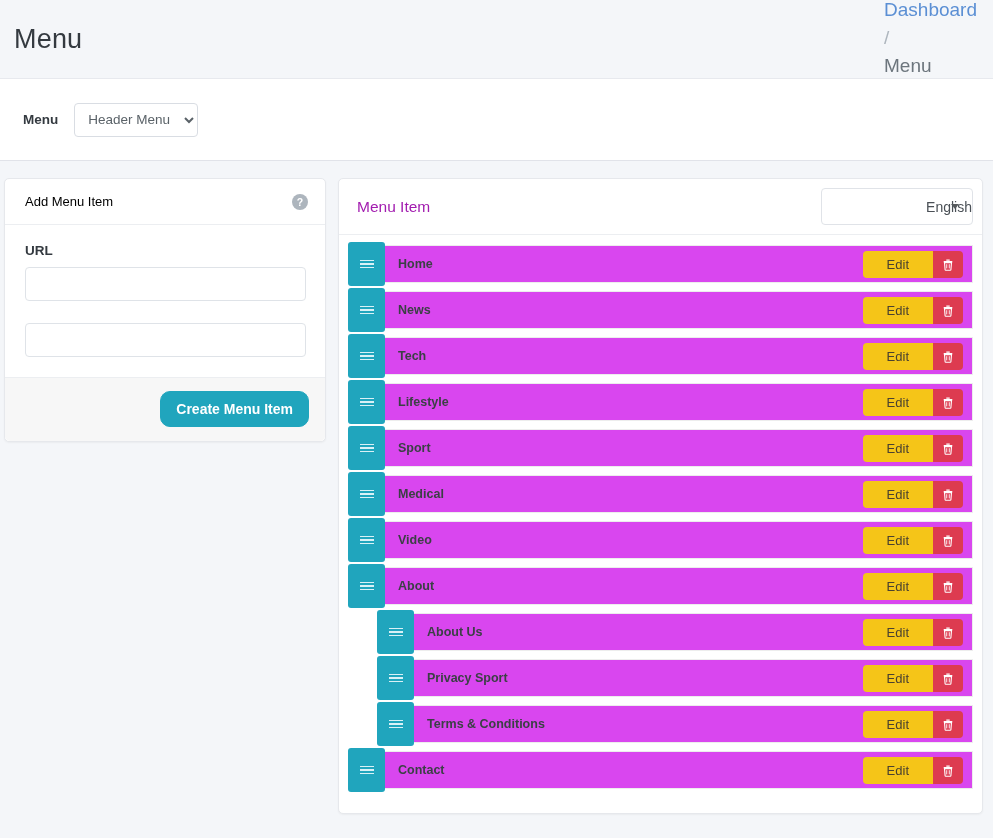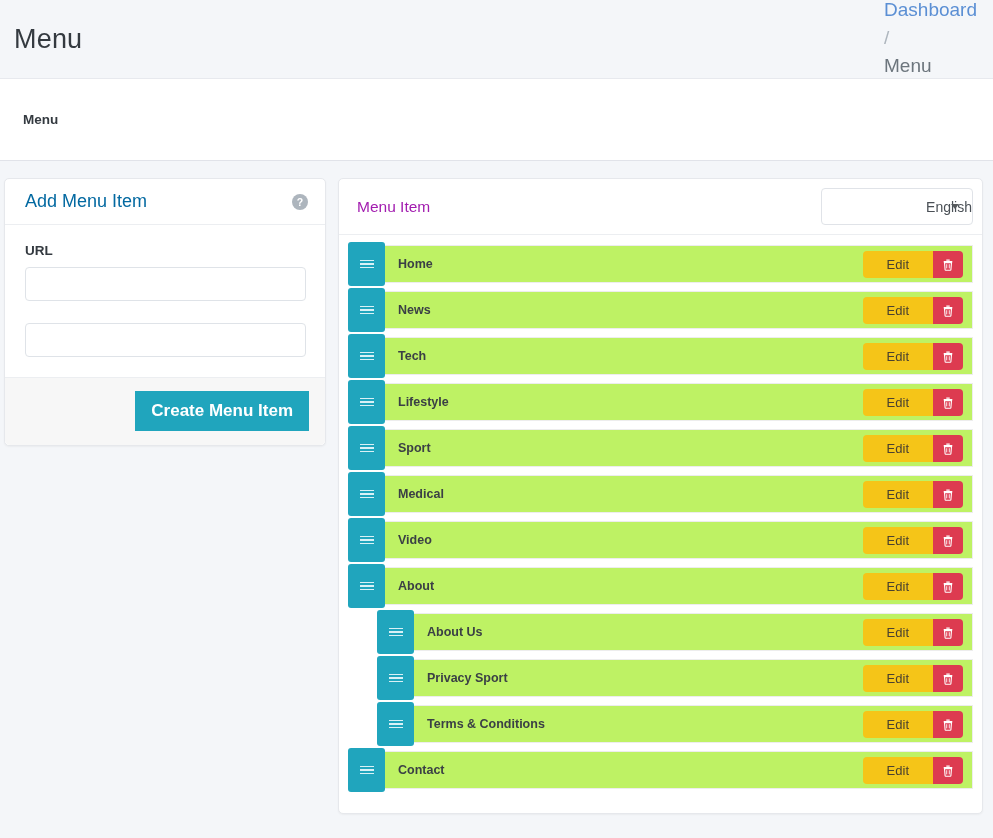--- a/index.html
+++ b/index.html
@@ -87,22 +87,22 @@
     box-shadow: 0 1px 2px rgba(0,0,0,0.045);
   }
   .card-head {
     height: 46px;
     display: flex;
     align-items: center;
     padding: 0 17px 0 20px;
     border-bottom: 1px solid #eceef1;
   }
   .card-head-title {
-    font-size: 18px;
-    color: #0369a1;
+    font-size: 13px;
+    color: #000000;
     font-weight: 400;
   }
   .help-icon {
     margin-left: auto;
     width: 16px; height: 16px;
     border-radius: 50%;
     background: #adb5bd;
     color: #fff;
     font-size: 10.5px;
     line-height: 16px;
@@ -135,23 +135,23 @@
     border-radius: 0 0 5px 5px;
     padding: 13px 16px 14px 0;
     display: flex;
     justify-content: flex-end;
   }
   .btn-teal {
     background: #20a5bd;
     border: 1px solid #20a5bd;
     color: #fff;
     font-family: "Liberation Sans", sans-serif;
-    font-size: 17px;
+    font-size: 14px;
     font-weight: bold;
-    border-radius: 0;
+    border-radius: 10px;
     padding: 9px 15px;
     cursor: pointer;
   }
 
   
   .right-col { flex: 1 1 auto; }
   .right-head {
     display: flex;
     align-items: center;
     padding: 0 9px 0 18px;
@@ -216,21 +216,21 @@
     gap: 2px;
   }
   .drag-handle .bars i {
     display: block;
     height: 1.6px;
     background: #d9f1f6;
   }
   .row-body {
     flex: 1 1 auto;
     height: 38px;
-    background: #bef264;
+    background: #d946ef;
     border: 1px solid #ededed;
     border-left: none;
     display: flex;
     align-items: center;
     padding: 0 9px 0 13px;
   }
   .row-label {
     font-size: 12.5px;
     font-weight: bold;
     color: #3b4045;
@@ -270,20 +270,23 @@
   <div class="page-title">Menu</div>
   <div class="breadcrumb">
     <a class="crumb-link" href="#">Dashboard</a>
     <span class="crumb-sep">/</span>
     <span class="crumb-current">Menu</span>
   </div>
 </div>
 
 <div class="menu-select-card">
   <span class="menu-select-label">Menu</span>
+  <select class="native-select">
+    <option>Header Menu</option>
+  </select>
 </div>
 
 <div class="body-wrap">
 
   <div class="left-col">
     <div class="card">
       <div class="card-head">
         <span class="card-head-title">Add Menu Item</span>
         <span class="help-icon">?</span>
       </div>

